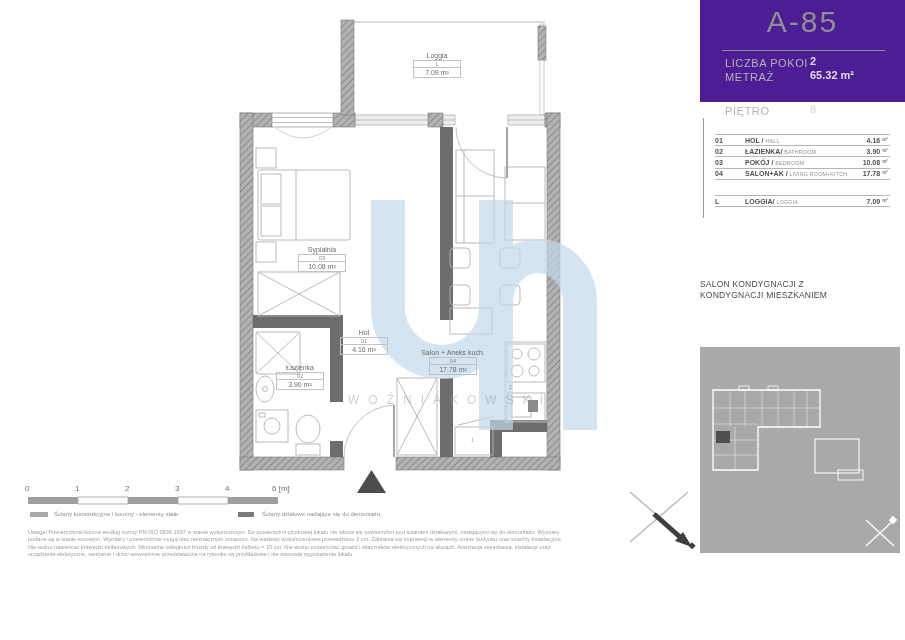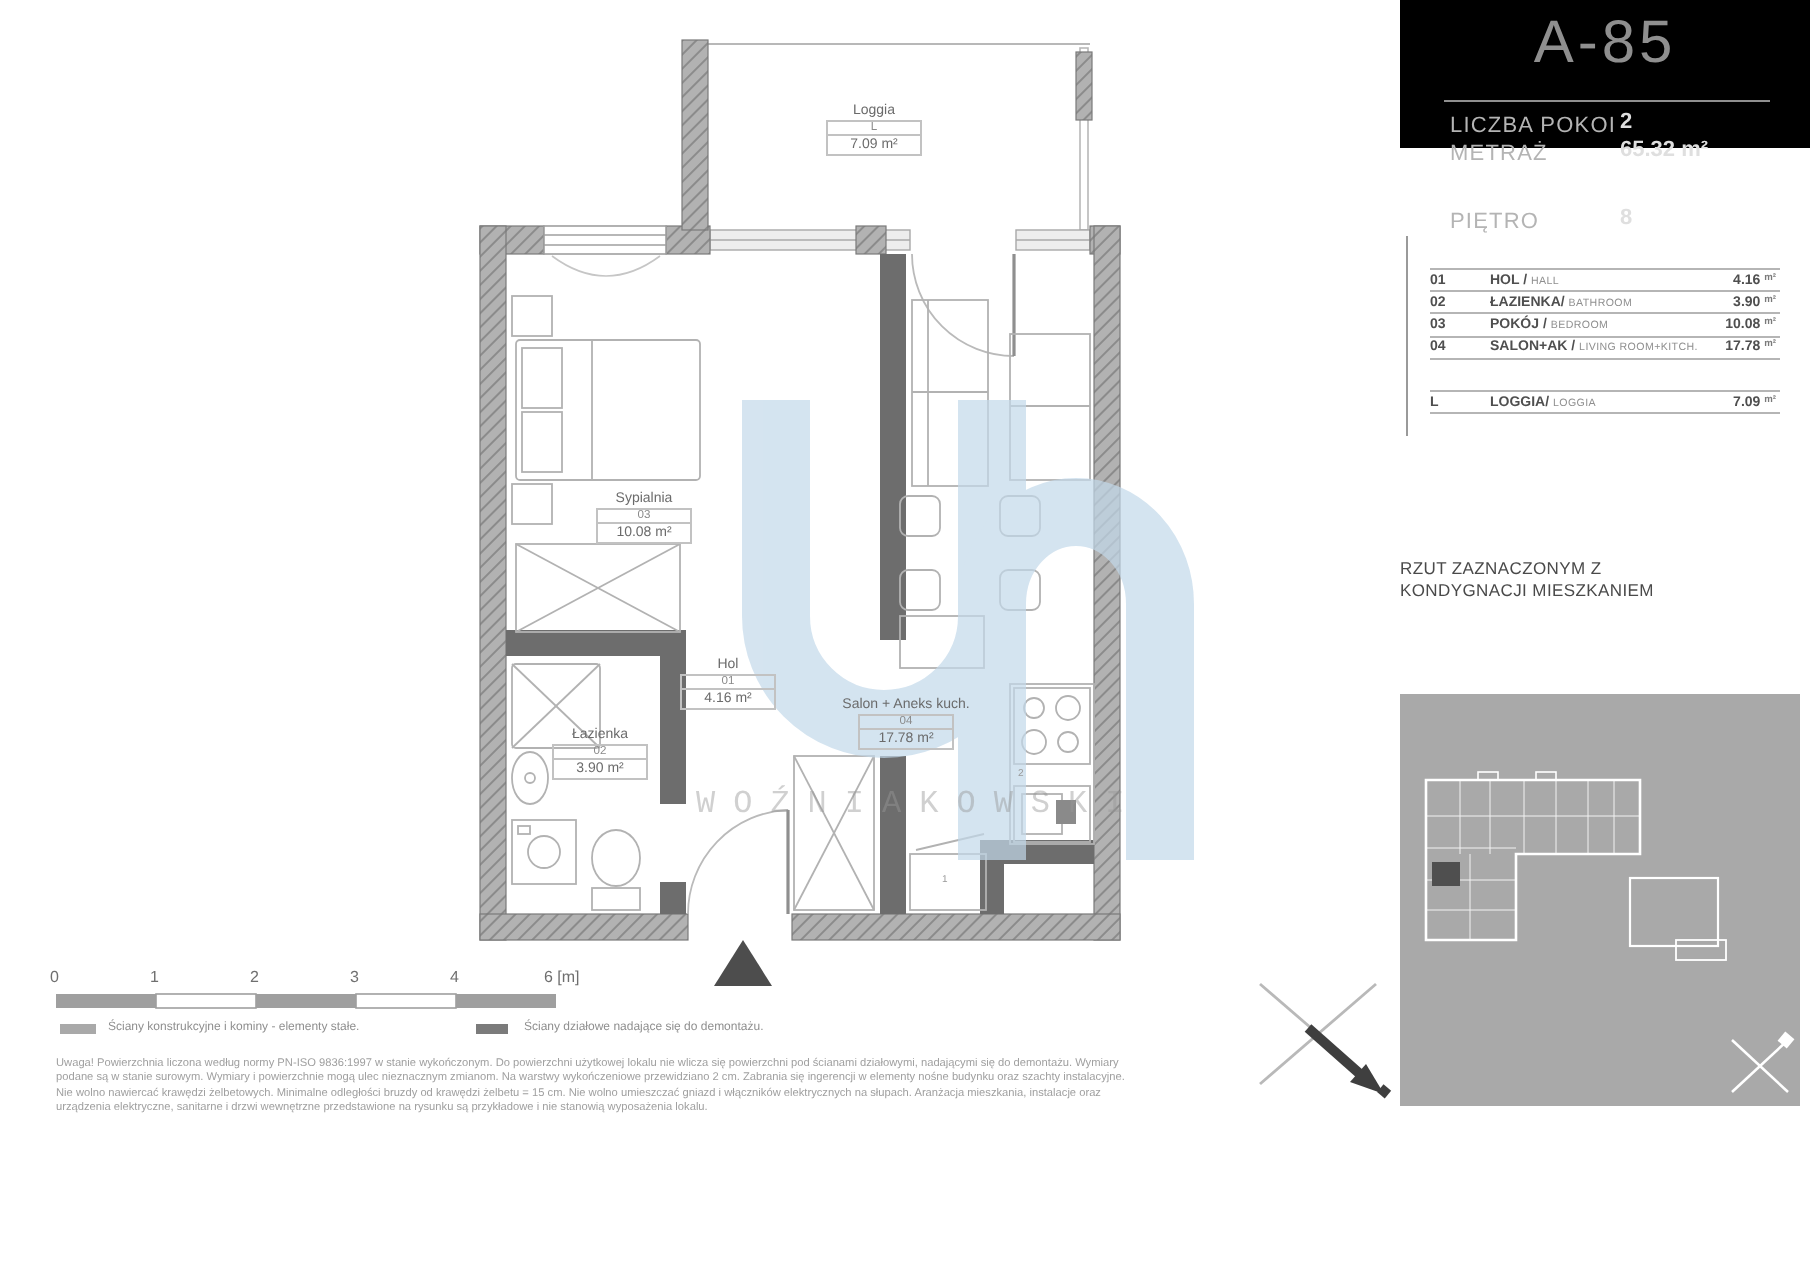--- a/index.html
+++ b/index.html
@@ -1,19 +1,19 @@
 <!DOCTYPE html>
 <html><head>
 <meta charset="utf-8">
 <style>
   html,body{margin:0;padding:0;background:#fff;}
   body{font-family:"Liberation Sans","DejaVu Sans",sans-serif;}
   .canvas{position:relative;width:905px;height:640px;background:#fff;overflow:hidden;}
   
-  .hdr{position:absolute;left:700px;top:0;width:205px;height:74px;background:#000000;}
+  .hdr{position:absolute;left:700px;top:0;width:205px;height:102px;background:#4c1d95;}
   .hdr .title{position:absolute;top:5px;left:0;right:0;text-align:center;font-size:30px;letter-spacing:2px;color:#8F8F8F;}
   .hdr .rule{position:absolute;top:50px;left:22px;right:20px;border-top:1px solid #8F8F8F;}
   .hdr .row{position:absolute;left:0;width:100%;height:14px;}
   .hdr .row .lab{position:absolute;left:25px;top:2px;font-size:11px;letter-spacing:.6px;color:#B4B4B4;}
   .hdr .row .val{position:absolute;left:110px;top:0;font-size:11px;font-weight:bold;color:#DFDFDF;}
   
   .rtab{position:absolute;left:700px;top:118px;width:195px;}
   .rtab .vline{position:absolute;left:3px;top:0;height:100px;border-left:1.5px solid #9A9A9A;}
   .rtab .rows{position:absolute;left:15px;top:16px;width:175px;border-top:1px solid #B5B5B5;}
   .rtab .trow{position:relative;height:10.2px;border-bottom:1px solid #B5B5B5;font-size:7px;font-weight:bold;color:#4F4F4F;}
@@ -27,21 +27,21 @@
   .fnote{position:absolute;left:700px;top:279px;width:200px;font-size:8.5px;line-height:10.5px;letter-spacing:.2px;color:#4A4A4A;}
   
   .panel{position:absolute;left:700px;top:347px;width:200px;height:206px;background:#A9A9A9;}
   
   .rlabel{position:absolute;text-align:center;color:#6B6B6B;z-index:10;}
   .rlabel .rname{font-size:7px;margin-bottom:1px;white-space:nowrap;}
   .rlabel .rbox{display:inline-block;border:1px solid #C2C2C2;min-width:46px;background:transparent;}
   .rlabel .rno{font-size:5.8px;color:#8A8A8A;padding:0 4px;}
   .rlabel .rarea{font-size:7px;border-top:1px solid #C2C2C2;padding:1px 4px;color:#6B6B6B;}
   
-  .wmtext{position:absolute;left:348px;top:393px;font-size:16px;letter-spacing:9px;color:rgba(150,150,150,.45);z-index:11;white-space:nowrap;font-family:Liberation Mono, monospace;}
+  .wmtext{position:absolute;left:348px;top:393px;font-size:12px;letter-spacing:9px;color:rgba(150,150,150,.45);z-index:11;white-space:nowrap;}
   
   .tick{position:absolute;top:484px;font-size:8px;color:#6F6F6F;z-index:10;}
   .legend-item{position:absolute;top:511px;height:7px;z-index:10;}
   .sw{position:absolute;top:1px;width:18px;height:5px;}
   .legtxt{position:absolute;left:24px;top:0;font-size:6px;color:#8F8F8F;white-space:nowrap;}
   .disc{position:absolute;left:28px;top:529px;width:590px;font-size:5.6px;line-height:7.4px;color:#A0A0A0;z-index:10;}
   .disc div{white-space:nowrap;}
   svg.plan{position:absolute;left:0;top:0;z-index:5;pointer-events:none;}
   .mark{position:absolute;font-size:5px;color:#9A9A9A;z-index:10;}
 </style>
@@ -94,21 +94,21 @@
     <div class="lrow-wrap">
       <div class="trow">
         <span class="no">L</span>
         <span class="nm"><b>LOGGIA/</b> <span class="en">LOGGIA</span></span>
         <span class="ar"><span>7.09</span> <span class="u">m²</span></span>
       </div>
     </div>
   </div>
 
   <div class="fnote">
-    <div>RZUT ZAZNACZONYM Z</div>
+    <div>SALON KONDYGNACJI Z</div>
     <div>KONDYGNACJI MIESZKANIEM</div>
   </div>
 
   <div class="panel"></div>
 
   <svg class="plan" width="905" height="640" viewBox="0 0 905 640">
     <defs>
       <pattern id="hatch" width="5" height="5" patternUnits="userSpaceOnUse" patternTransform="rotate(45)">
         <rect width="5" height="5" fill="#B2B2B2"></rect>
         <line x1="0" y1="0" x2="0" y2="5" stroke="#8B8B8B" stroke-width="2"></line>

